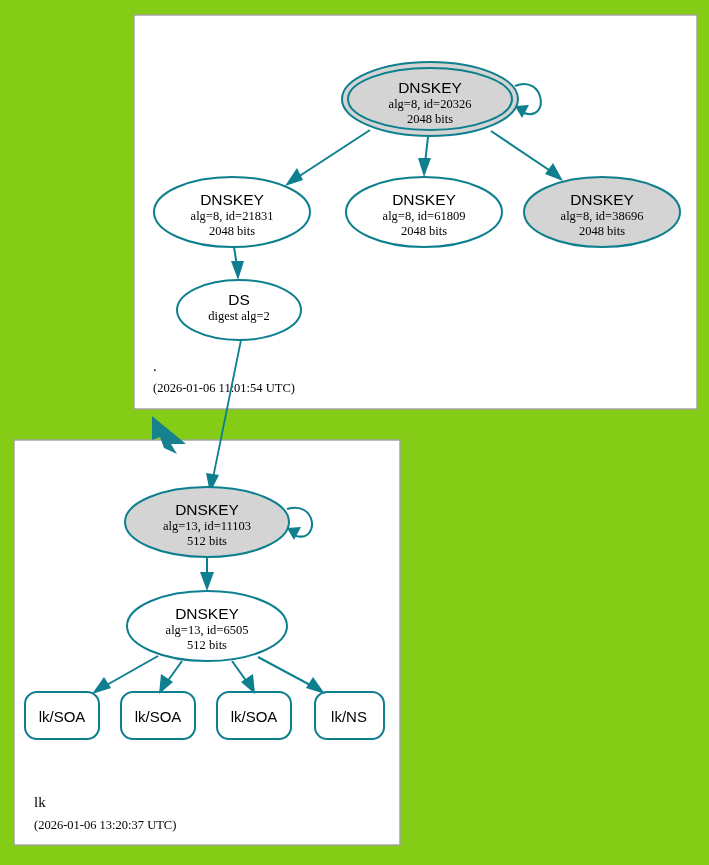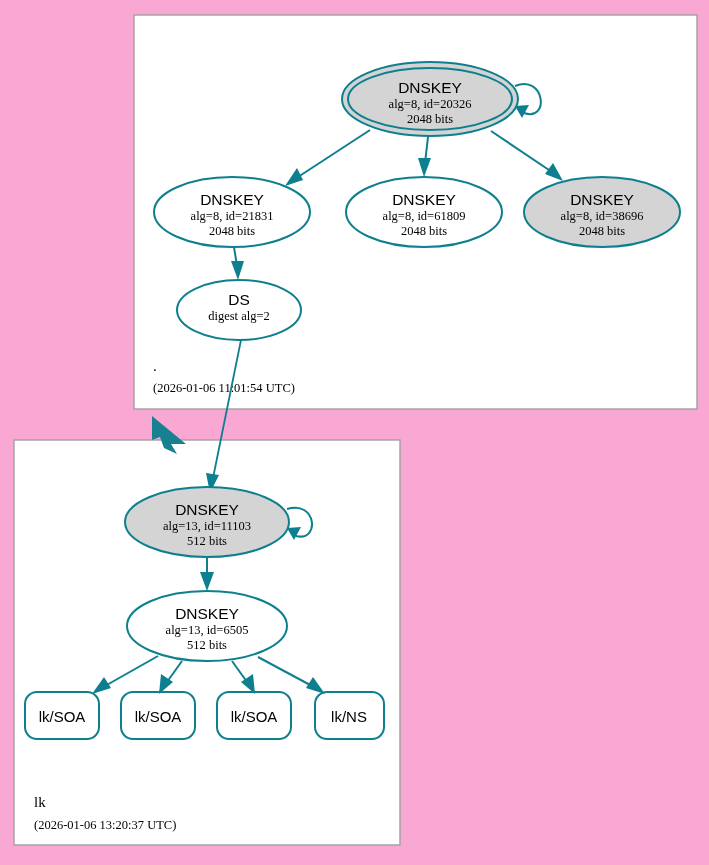--- a/index.html
+++ b/index.html
@@ -7,21 +7,21 @@
     margin: 0;
     padding: 0;
     background: #ffffff;
     font-family: "Liberation Sans", sans-serif;
   }
   #canvas {
     position: relative;
     width: 709px;
     height: 865px;
     overflow: hidden;
-    background: #f9a8d4;
+    background: #84cc16;
   }
   #graph {
     position: absolute;
     left: 0;
     top: 0;
     width: 709px;
     height: 865px;
   }
   .zone-box {
     fill: #ffffff;

